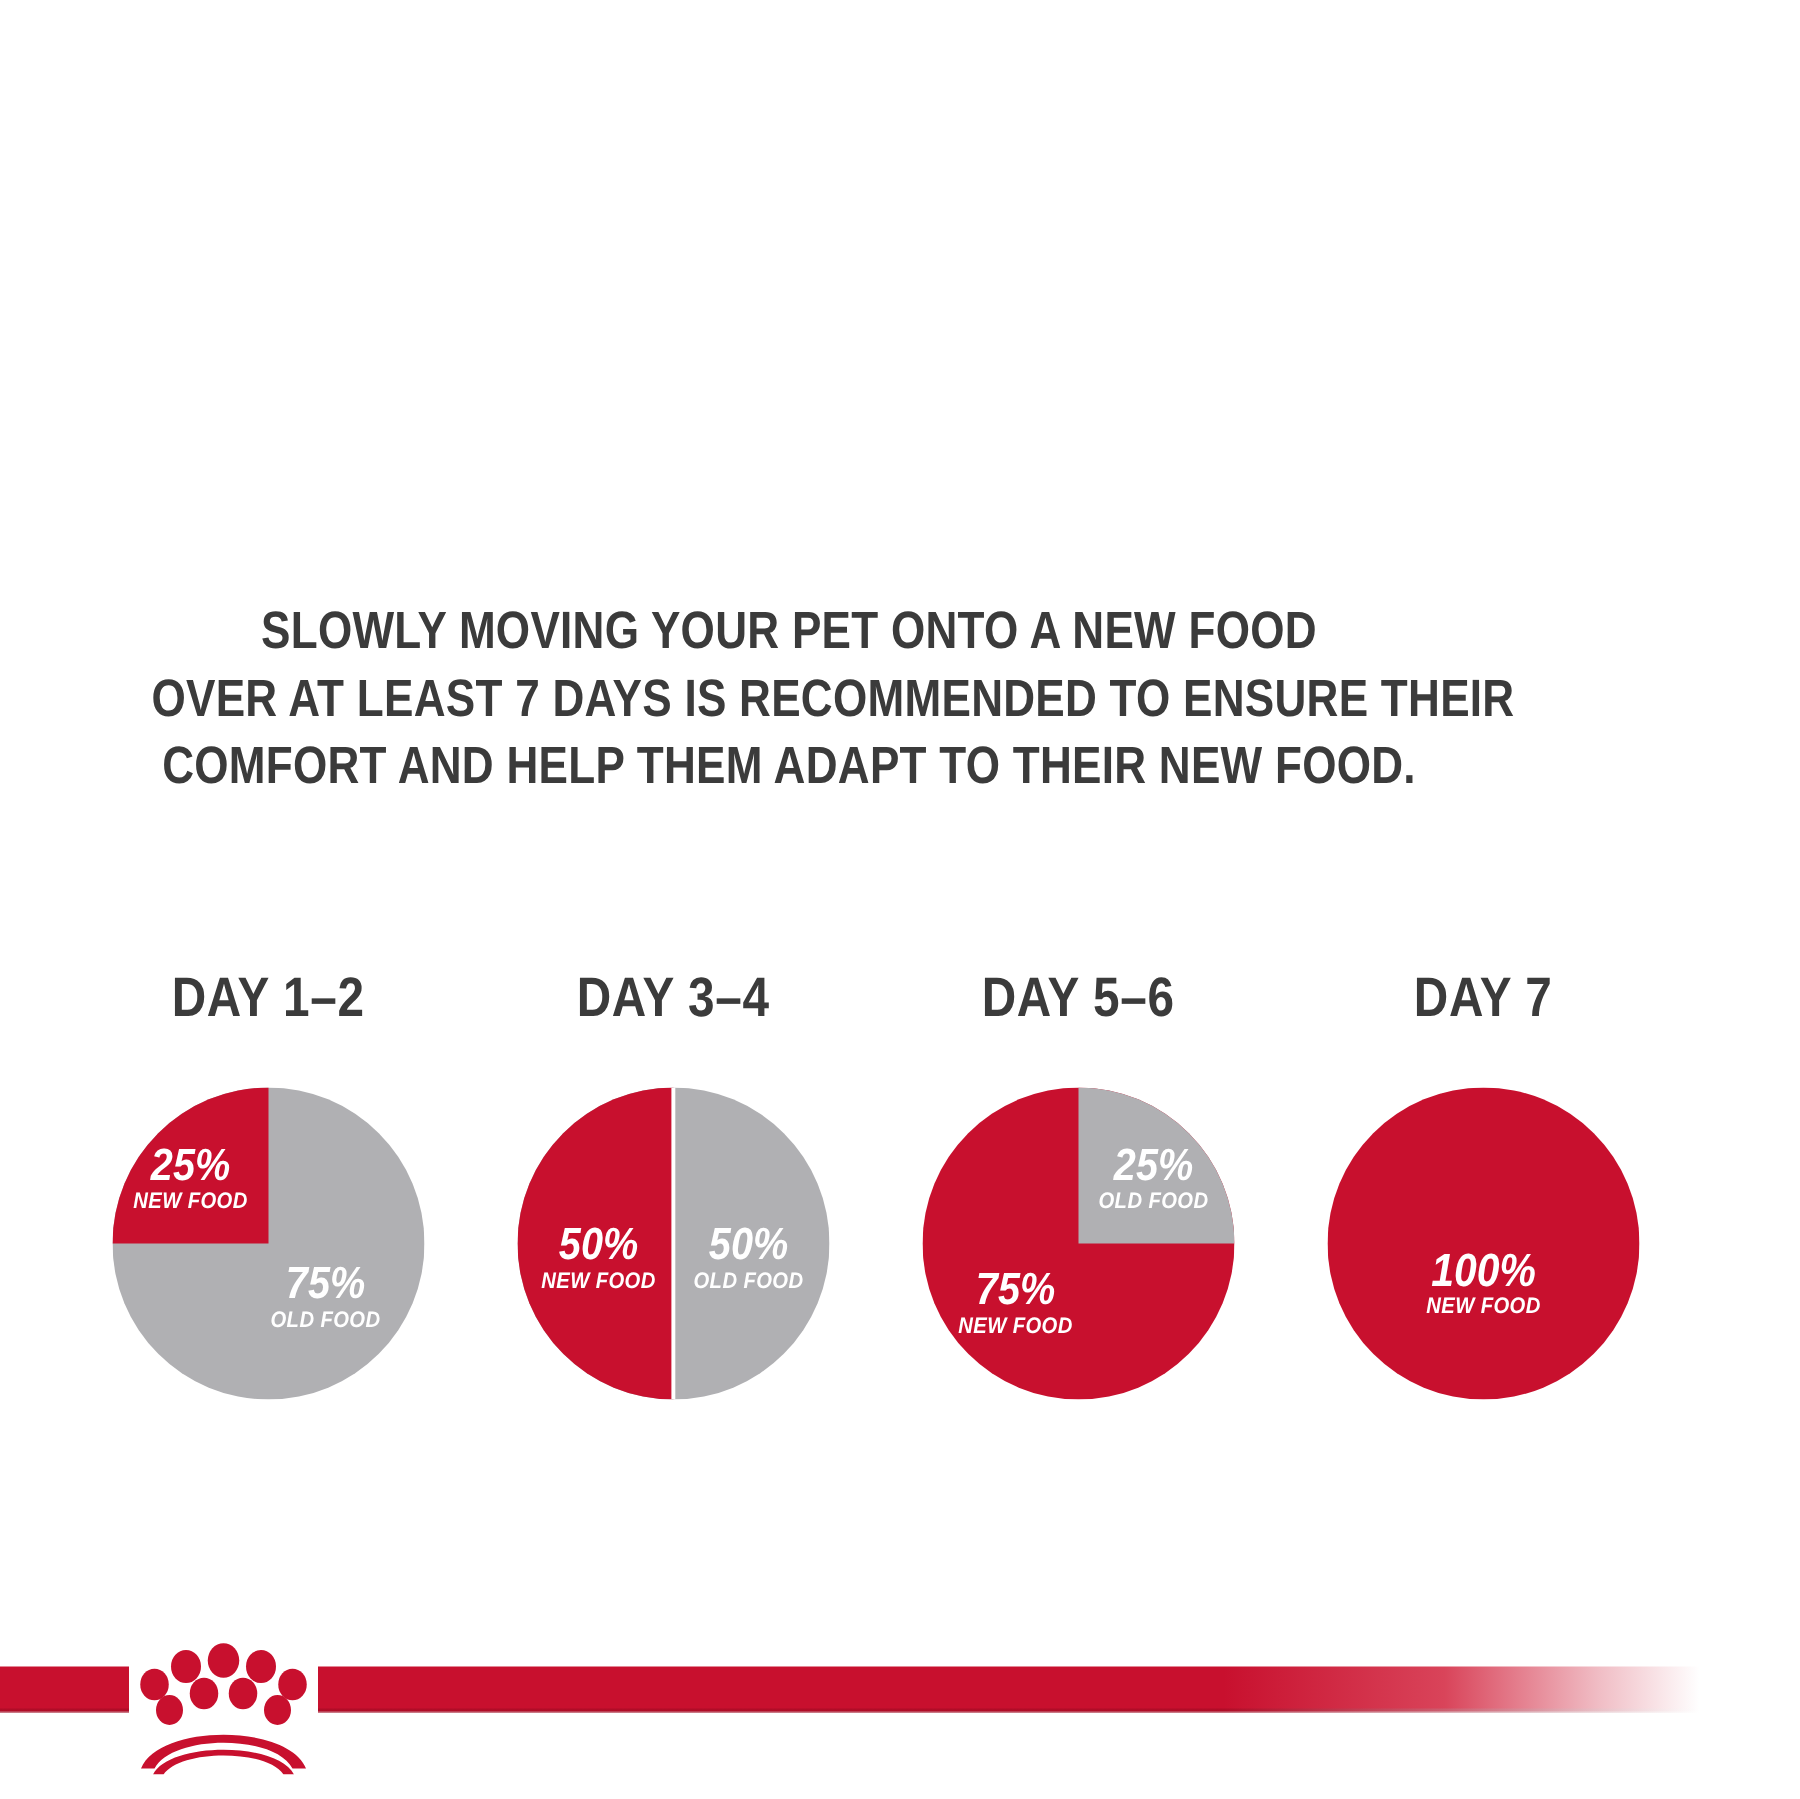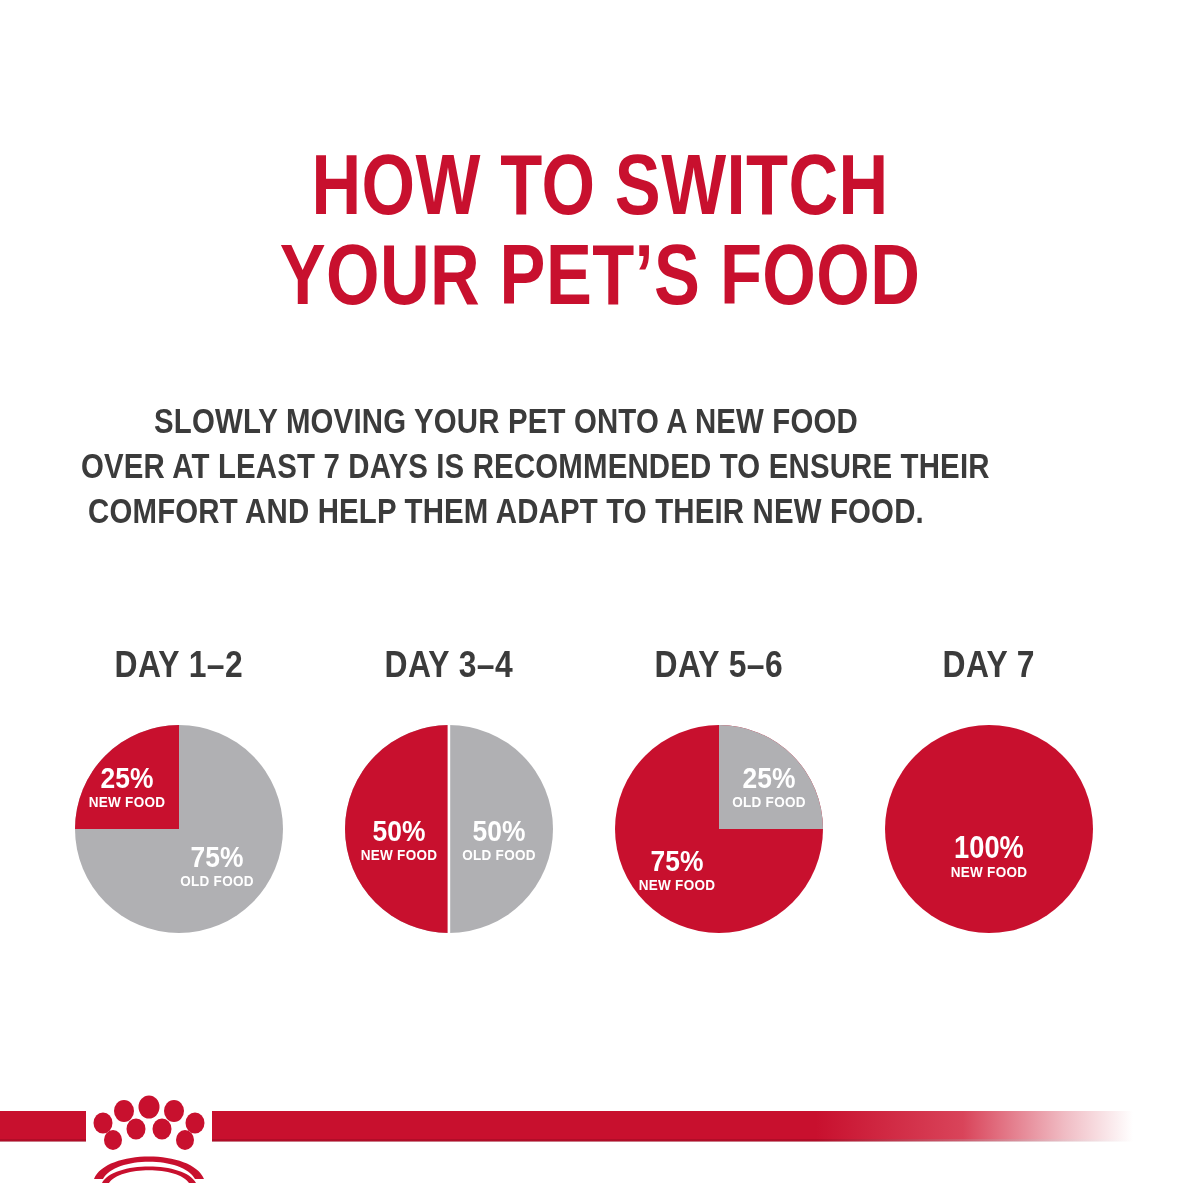--- a/index.html
+++ b/index.html
@@ -44,20 +44,21 @@
     white-space: nowrap;
   }
 
   
   .subtitle-block {
     position: absolute;
     top: 398px;
     left: 0;
     width: 1012px;
     text-align: center;
+    padding-left: 20px;
   }
   .subtitle-line {
     color: #3B3B3B;
     font-family: "Liberation Sans Narrow", "Liberation Sans", sans-serif;
     font-weight: 700;
     font-size: 35px;
     line-height: 45px;
     letter-spacing: 0.2px;
     transform: scaleX(0.84);
     transform-origin: center center;
@@ -98,20 +99,21 @@
     margin-top: 40px;
   }
   .pie-svg { display: block; width: 208px; height: 208px; }
 
   .slice-label {
     position: absolute;
     color: #ffffff;
     text-align: center;
     white-space: nowrap;
     pointer-events: none;
+    font-style: italic;
   }
   .slice-pct {
     font-family: "Liberation Sans Narrow", "Liberation Sans", sans-serif;
     font-weight: 700;
     font-size: 30px;
     line-height: 31px;
     transform: scaleX(0.88);
     transform-origin: center center;
   }
   .slice-pct.big {
@@ -165,24 +167,20 @@
     height: 90px;
     background: #ffffff;
   }
   .crown svg { display: block; }
 </style>
 </head>
 <body>
 
 <div class="stage">
 
-  <div class="title-block">
-    <div class="title-line">HOW TO SWITCH</div>
-    <div class="title-line">YOUR PET’S FOOD</div>
-  </div>
 
   <div class="subtitle-block">
     <div class="subtitle-line">SLOWLY MOVING YOUR PET ONTO A NEW FOOD</div>
     <div class="subtitle-line">OVER AT LEAST 7 DAYS IS RECOMMENDED TO ENSURE THEIR</div>
     <div class="subtitle-line">COMFORT AND HELP THEM ADAPT TO THEIR NEW FOOD.</div>
   </div>
 
   <div class="charts-row">
 
     <div class="chart-cell">

